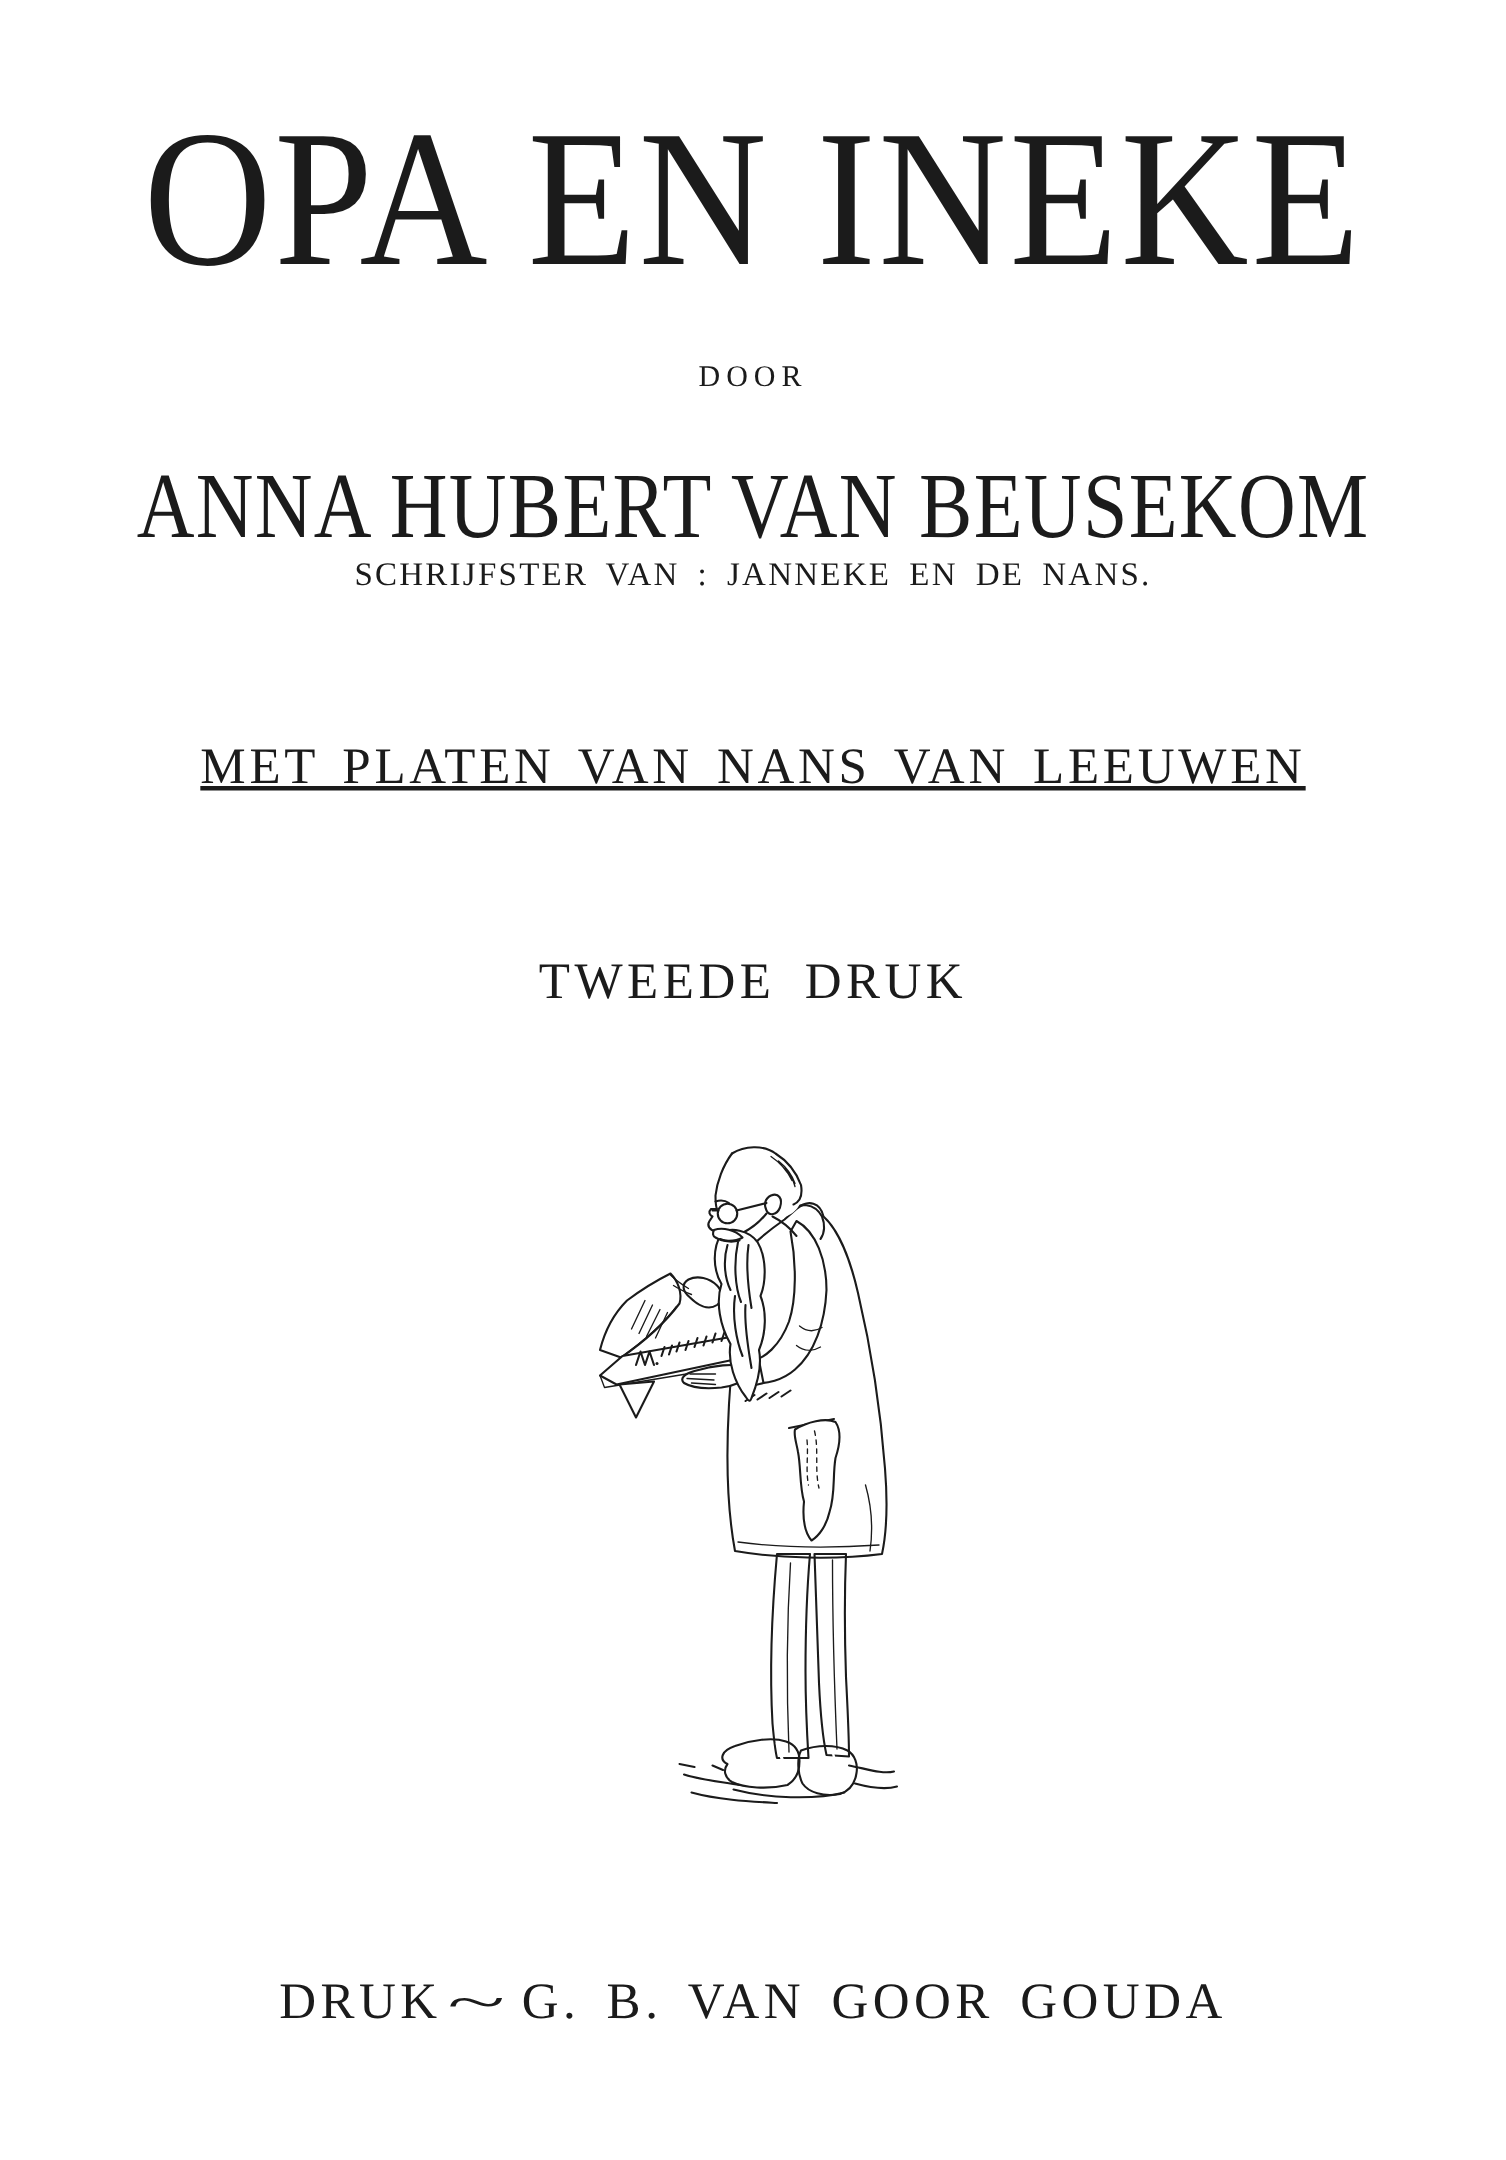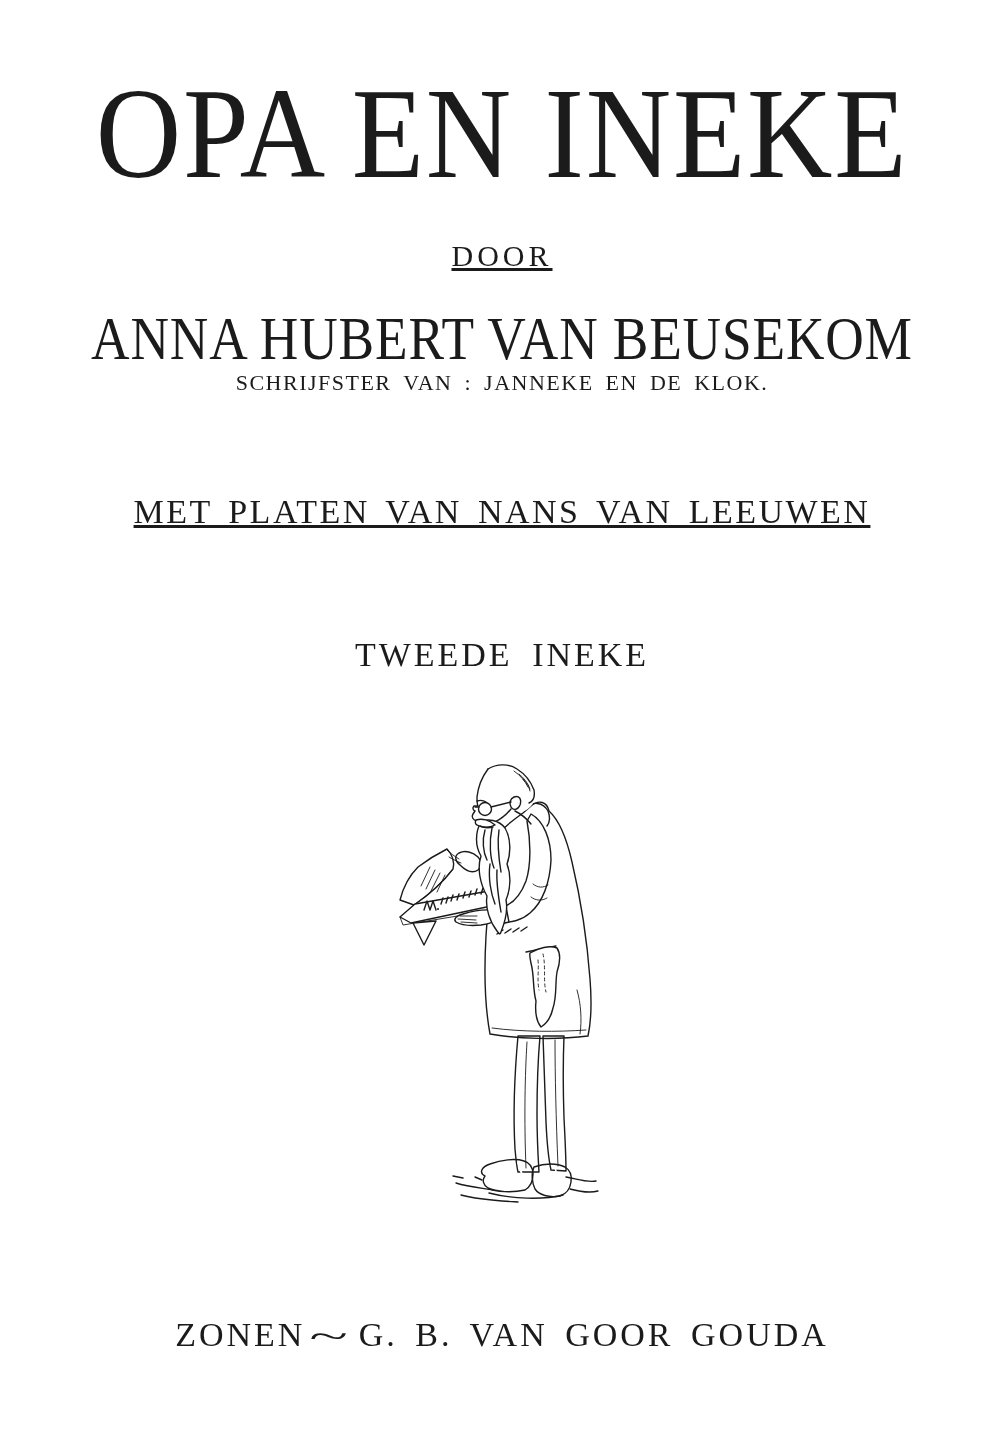--- a/index.html
+++ b/index.html
@@ -21,23 +21,22 @@
     white-space: nowrap;
   }
   .title {
     top: 68px;
     font-size: 130px;
     letter-spacing: 2px;
     transform: scaleX(0.91);
   }
   .door {
     top: 241px;
-    font-size: 30px;
+    font-size: 20px;
     letter-spacing: 4px;
-    text-decoration: underline;
   }
   .author {
     top: 307px;
     font-size: 62px;
     letter-spacing: 1px;
     transform: scaleX(0.86);
   }
   .author-sub {
     top: 372px;
     font-size: 22px;
@@ -84,25 +83,25 @@
 <body>
 
 <div class="page">
 
   <div class="t title">OPA EN INEKE</div>
 
   <div class="t door">DOOR</div>
 
   <div class="t author">ANNA HUBERT VAN BEUSEKOM</div>
 
-  <div class="t author-sub">SCHRIJFSTER VAN : JANNEKE EN DE KLOK.</div>
+  <div class="t author-sub">SCHRIJFSTER VAN : JANNEKE EN DE NANS.</div>
 
   <div class="t illus-line">MET PLATEN VAN NANS VAN LEEUWEN</div>
 
-  <div class="t edition">TWEEDE INEKE</div>
+  <div class="t edition">TWEEDE DRUK</div>
 
   <div class="illustration">
     <svg viewBox="0 0 230 440" xmlns="http://www.w3.org/2000/svg">
       <defs>
         <pattern id="ht" width="3.4" height="3.4" patternUnits="userSpaceOnUse" patternTransform="rotate(40)">
           <rect width="3.4" height="3.4" fill="#ffffff"></rect>
           <circle cx="1.7" cy="1.7" r="1" fill="#2a2a2a"></circle>
         </pattern>
       </defs>
 
@@ -164,16 +163,16 @@
       <path class="ln" stroke-width="1.2" d="M80,37 C83,36 86,36 89,38"></path>
 
       <path class="wht" d="M84,58 C78,68 78,82 84,92 C80,104 83,120 90,132 C88,144 93,158 100,167 C102,170 103,171 104,168 C108,158 111,146 109,136 C114,124 114,110 110,100 C114,90 114,74 108,64 C102,56 90,54 84,58 Z"></path>
       <path class="wht" d="M79,56 C85,54 93,56 98,61 C93,64 85,64 80,61 C78,60 78,58 79,56 Z"></path>
       <path class="ln" stroke-width="1.2" d="M83,62 C87,64 92,64 96,63"></path>
       <path class="ln" stroke-width="0.8" d="M88,66 C85,76 86,88 90,96 M95,64 C92,78 93,94 97,104 M102,66 C100,80 102,96 104,108 M93,100 C91,114 94,130 98,140 M100,106 C99,120 102,136 104,148"></path>
     </svg>
   </div>
 
   <div class="t imprint">
-    <span>ZONEN</span><span class="sep">~</span><span>G. B. VAN GOOR GOUDA</span>
+    <span>DRUK</span><span class="sep">~</span><span>G. B. VAN GOOR GOUDA</span>
   </div>
 
 </div>
 
 </body></html>

